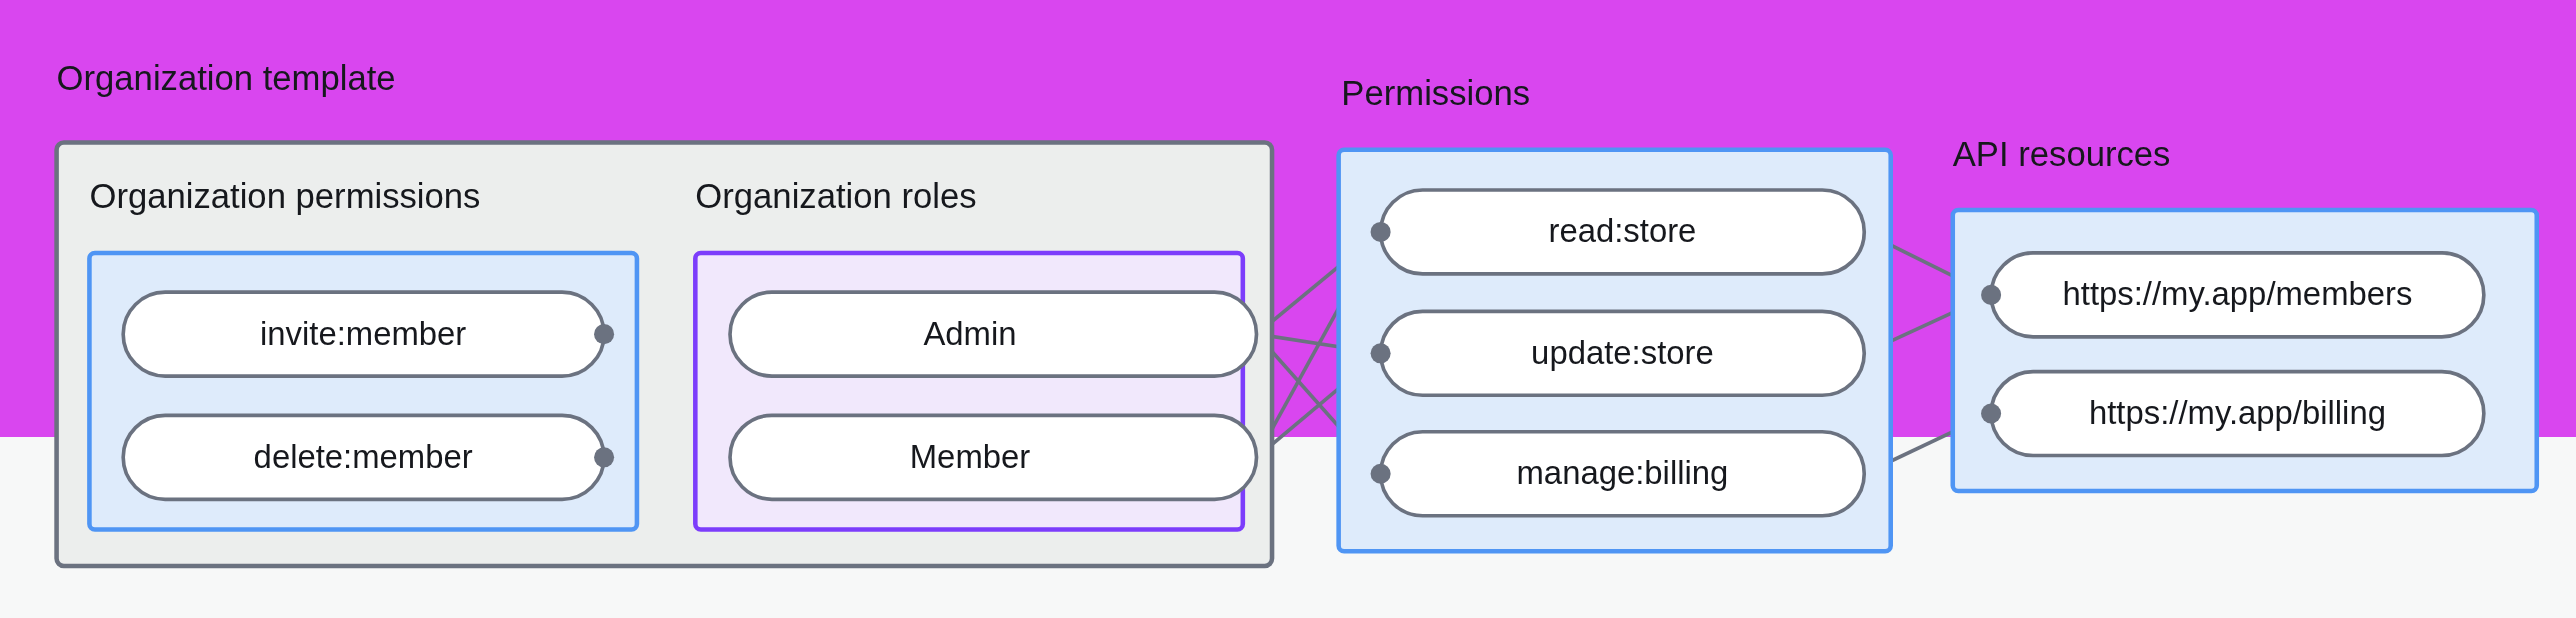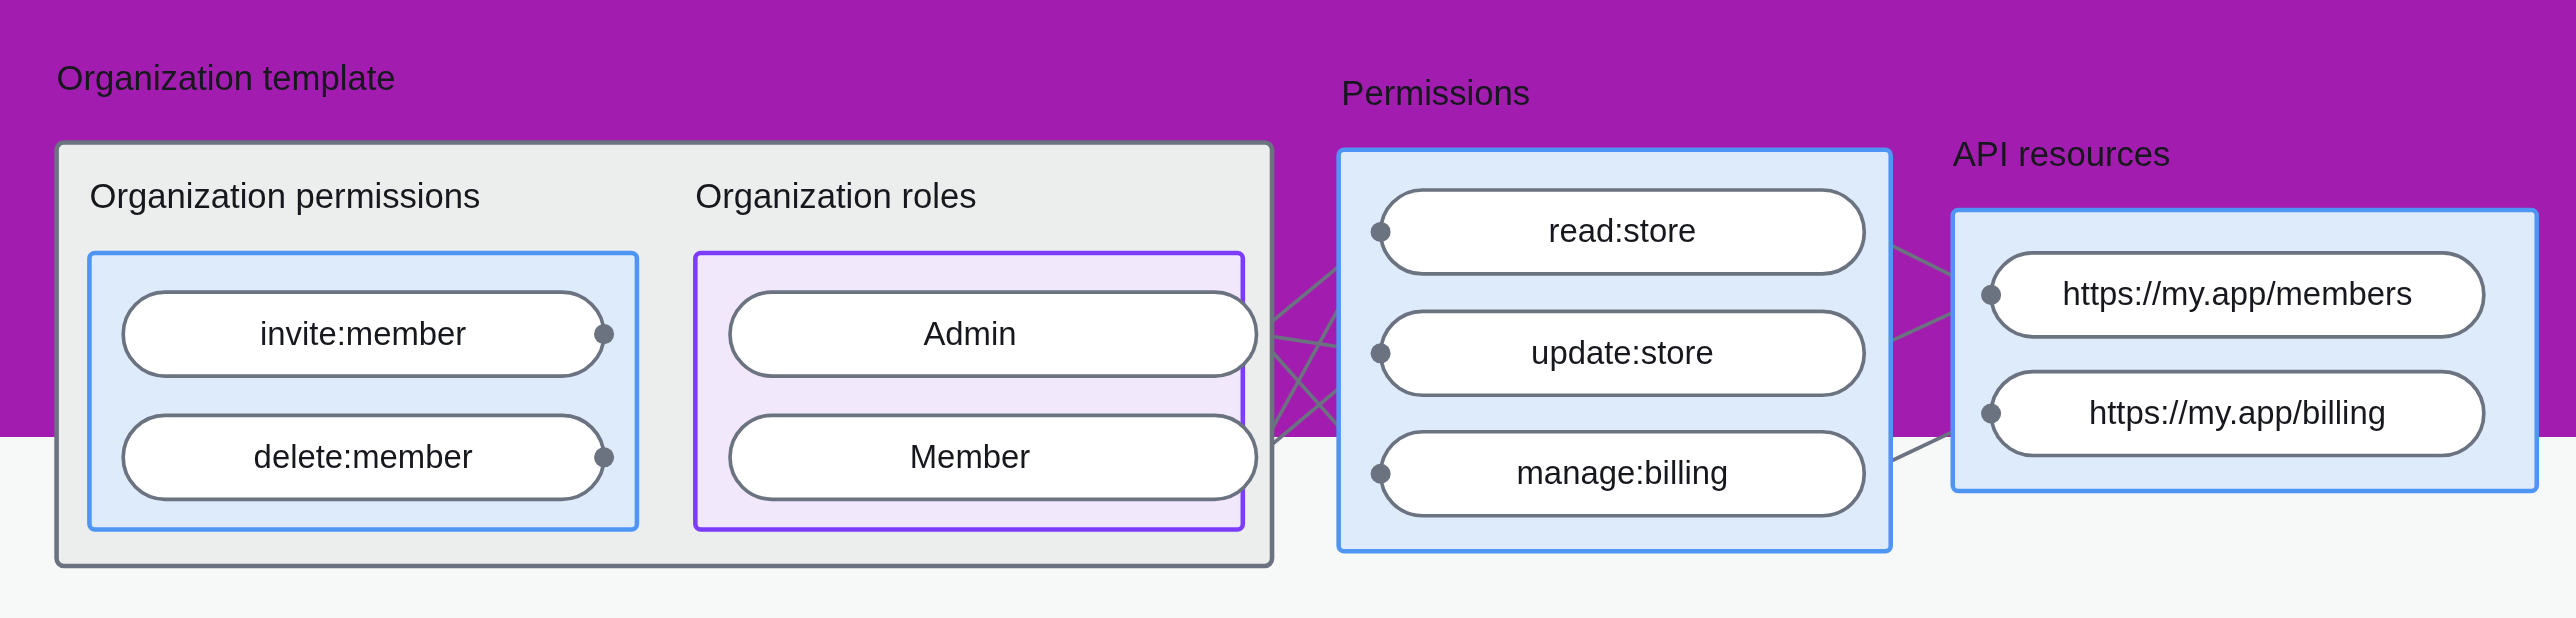--- a/index.html
+++ b/index.html
@@ -10,21 +10,21 @@
   body {
     width: 2576px;
     height: 619px;
     font-family: "Liberation Sans", sans-serif;
     overflow: hidden;
   }
   #stage {
     position: relative;
     width: 2576px;
     height: 437px;
-    background: #a21caf;
+    background: #d946ef;
   }
   svg.diagram {
     position: absolute;
     inset: 0;
     width: 2576px;
     height: 619px;
     display: block;
   }
   .grp-title {
     font-size: 38px;

